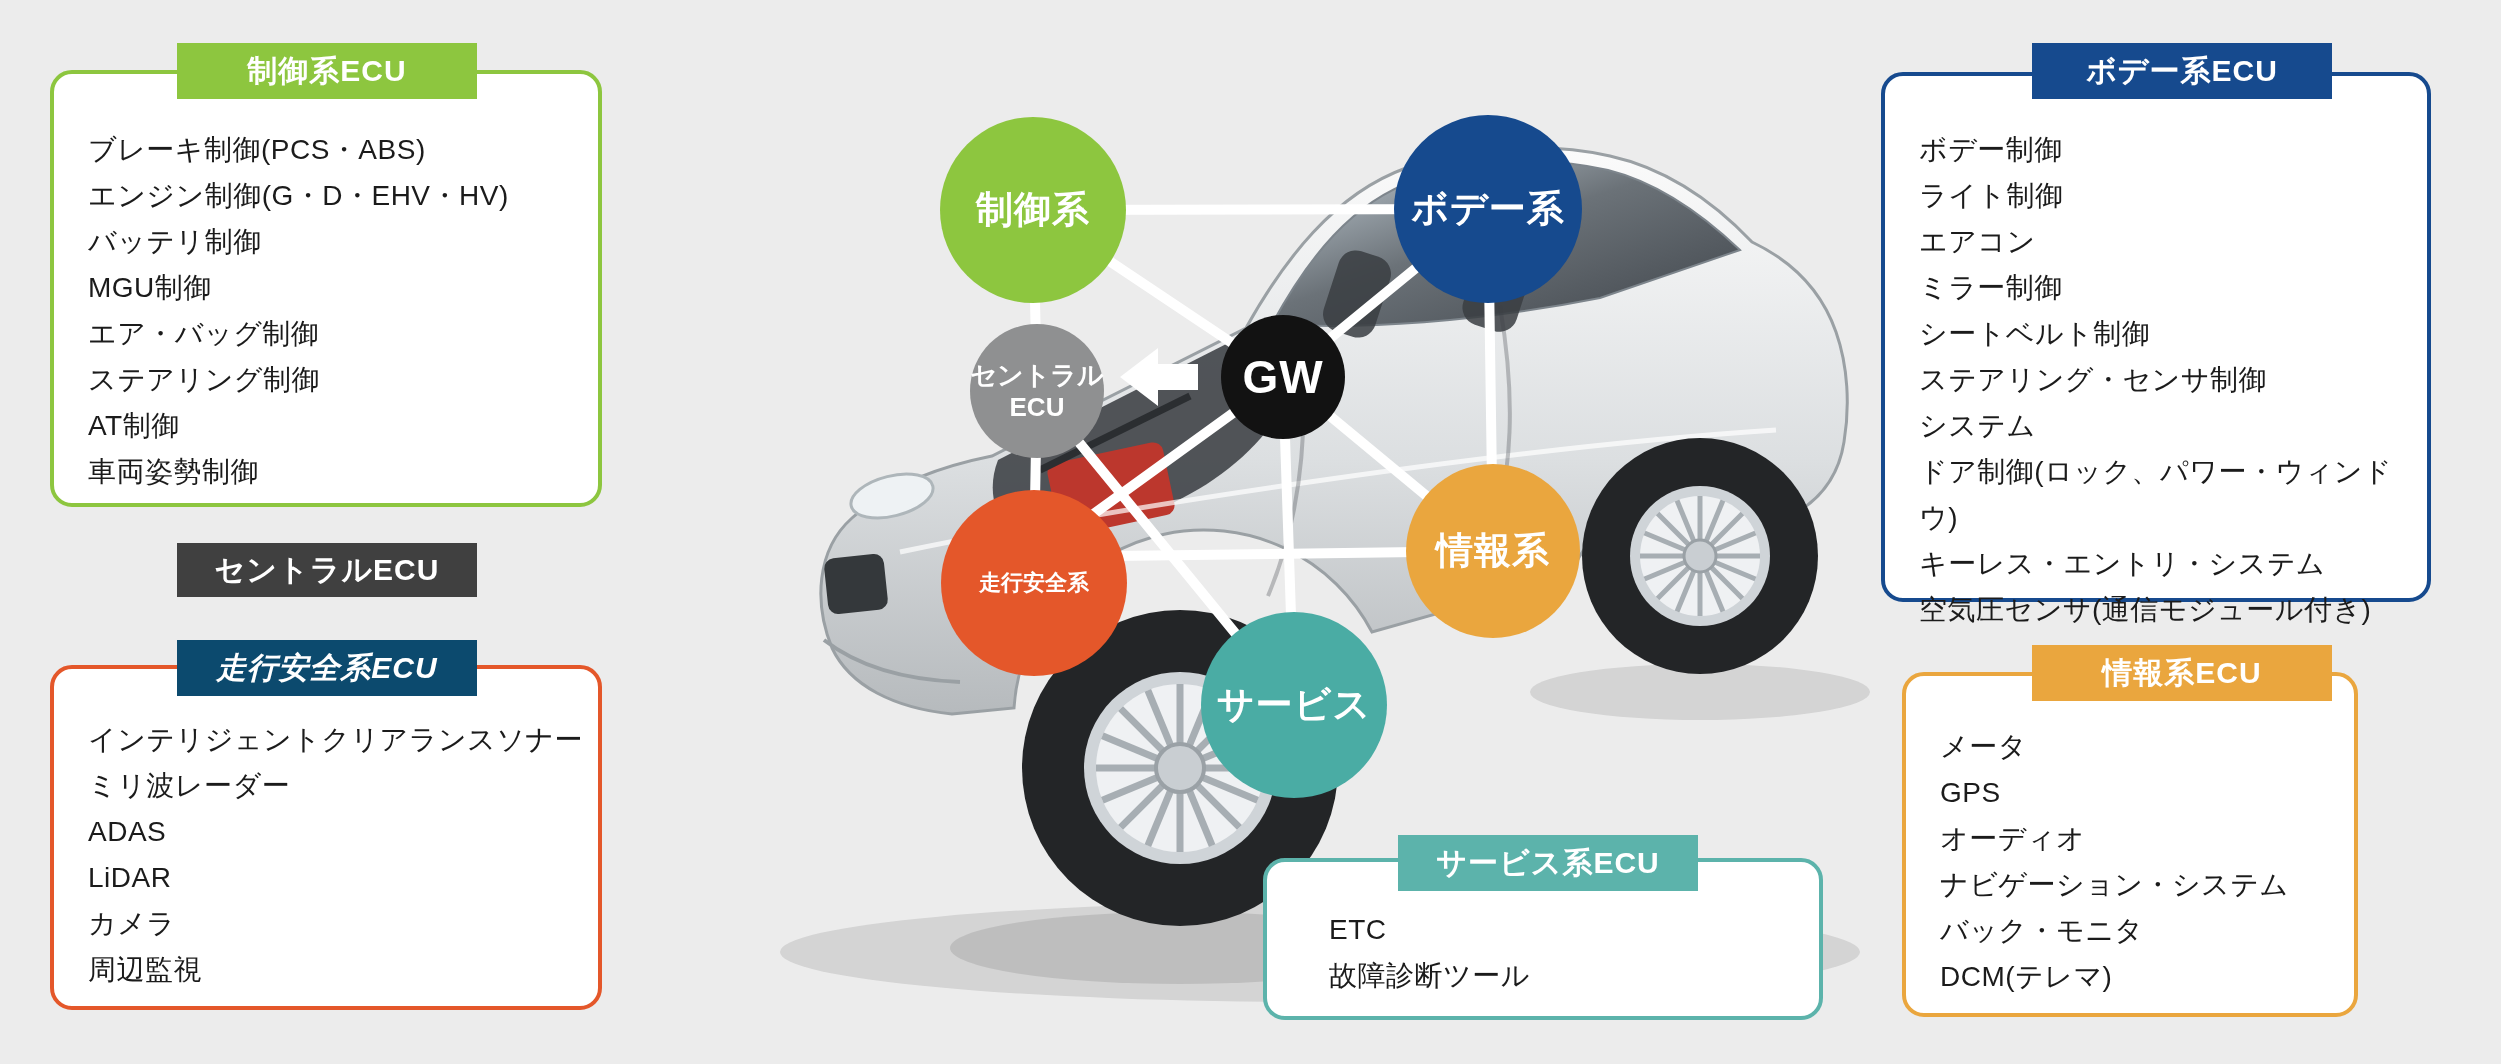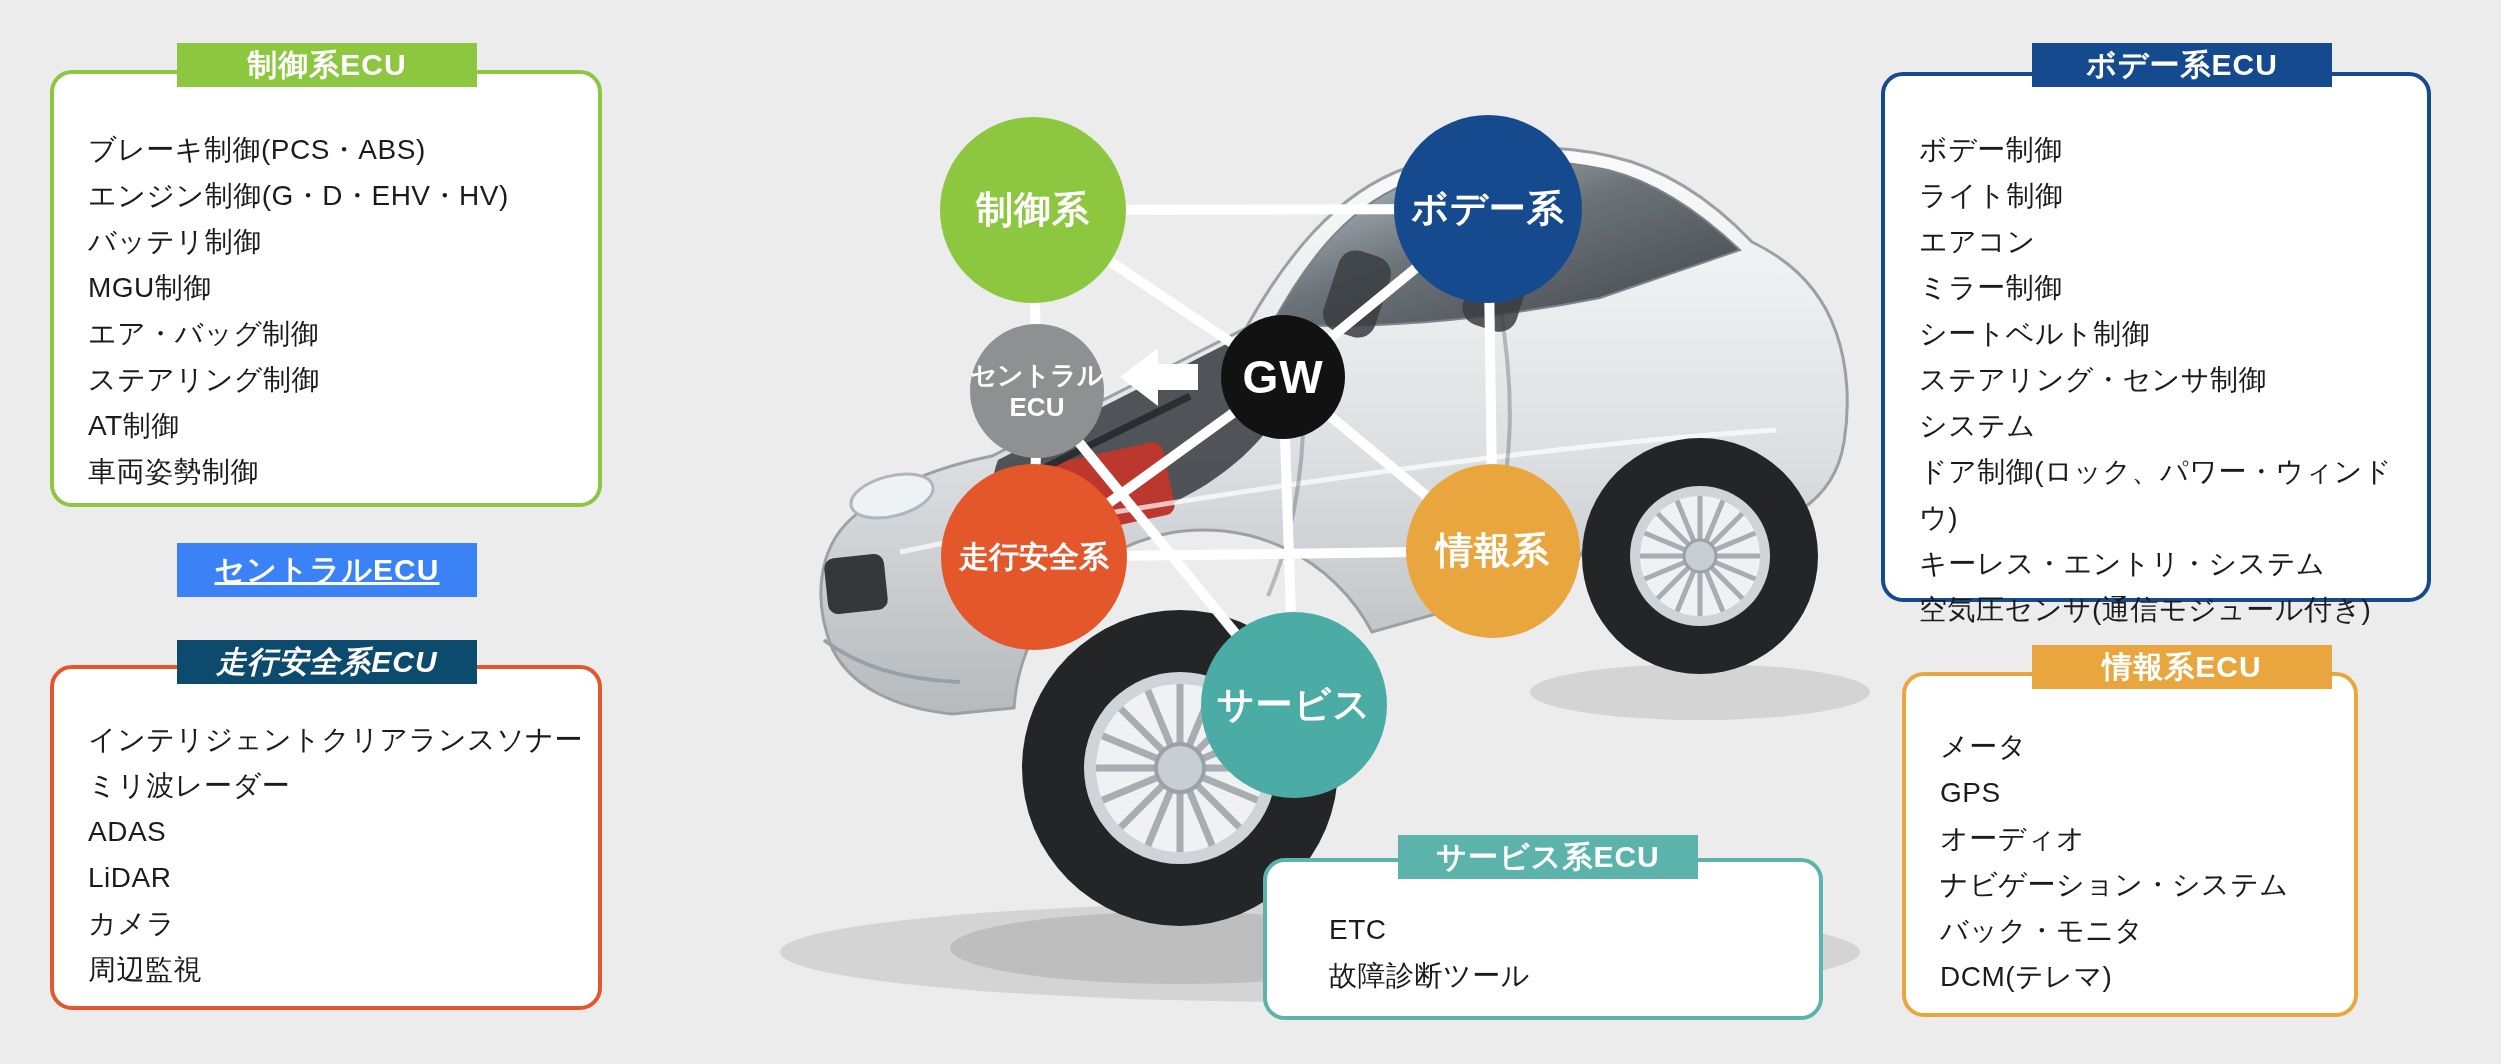--- a/index.html
+++ b/index.html
@@ -10,21 +10,21 @@
   }
   .scene{position:absolute;left:0;top:0;width:2501px;height:1064px;z-index:1;}
 
   
   .ecu-box{
     position:absolute;background:#ffffff;border:4px solid #888;
     border-radius:22px;z-index:2;box-sizing:border-box;
   }
   .ecu-list{font-size:28px;line-height:46px;color:#1b1b1b;letter-spacing:0.5px;}
   .ecu-tab{
-    position:absolute;width:300px;height:44px;z-index:3;
+    position:absolute;width:300px;height:56px;z-index:3;
     display:flex;align-items:center;justify-content:center;
     color:#ffffff;font-weight:bold;font-size:30px;letter-spacing:1px;
   }
   #box-control{left:50px;top:70px;width:552px;height:437px;}
   #box-control .ecu-list{padding:53px 0 0 34px;}
   #tab-control{left:177px;top:43px;}
   #label-central{left:177px;top:543px;height:54px;}
   #box-safety{left:50px;top:665px;width:552px;height:345px;}
   #box-safety .ecu-list{padding:48px 0 0 34px;}
   #tab-safety{left:177px;top:640px;}
@@ -42,21 +42,21 @@
   .node{
     position:absolute;border-radius:50%;z-index:5;
     display:flex;align-items:center;justify-content:center;
     color:#ffffff;font-weight:bold;text-align:center;
     white-space:pre-line;letter-spacing:1px;
   }
   #node-control{left:940px;top:117px;width:186px;height:186px;font-size:37px;}
   #node-body{left:1394px;top:115px;width:188px;height:188px;font-size:37px;}
   #node-gw{left:1221px;top:315px;width:124px;height:124px;font-size:46px;}
   #node-central{left:970px;top:324px;width:134px;height:134px;font-size:26px;line-height:1.25;letter-spacing:0;}
-  #node-safety{left:941px;top:464px;width:186px;height:186px;font-size:30px;letter-spacing:0;}
+  #node-safety{left:941px;top:490px;width:186px;height:186px;font-size:22px;letter-spacing:0;}
   #node-info{left:1406px;top:464px;width:174px;height:174px;font-size:37px;}
   #node-service{left:1201px;top:612px;width:186px;height:186px;font-size:37px;}
 </style>
 </head>
 <body>
 
 <div class="canvas">
 
   <svg class="scene" viewBox="0 0 2501 1064" aria-hidden="true">
     <defs>
@@ -178,21 +178,21 @@
         <div class="item">バッテリ制御</div>
         <div class="item">MGU制御</div>
         <div class="item">エア・バッグ制御</div>
         <div class="item">ステアリング制御</div>
         <div class="item">AT制御</div>
         <div class="item">車両姿勢制御</div>
       </div>
   </div>
   <div class="ecu-tab" id="tab-control" style="background: rgb(141, 198, 63);">制御系ECU</div>
 
-  <div class="ecu-tab" id="label-central" style="background: #3b82f6; text-decoration: underline;">セントラルECU</div>
+  <div class="ecu-tab" id="label-central" style="background: #404040;">セントラルECU</div>
 
   <div class="ecu-box" id="box-safety" style="border-color: rgb(228, 87, 42);">
     <div class="ecu-list">
         <div class="item">インテリジェントクリアランスソナー</div>
         <div class="item">ミリ波レーダー</div>
         <div class="item">ADAS</div>
         <div class="item">LiDAR</div>
         <div class="item">カメラ</div>
         <div class="item">周辺監視</div>
       </div>

